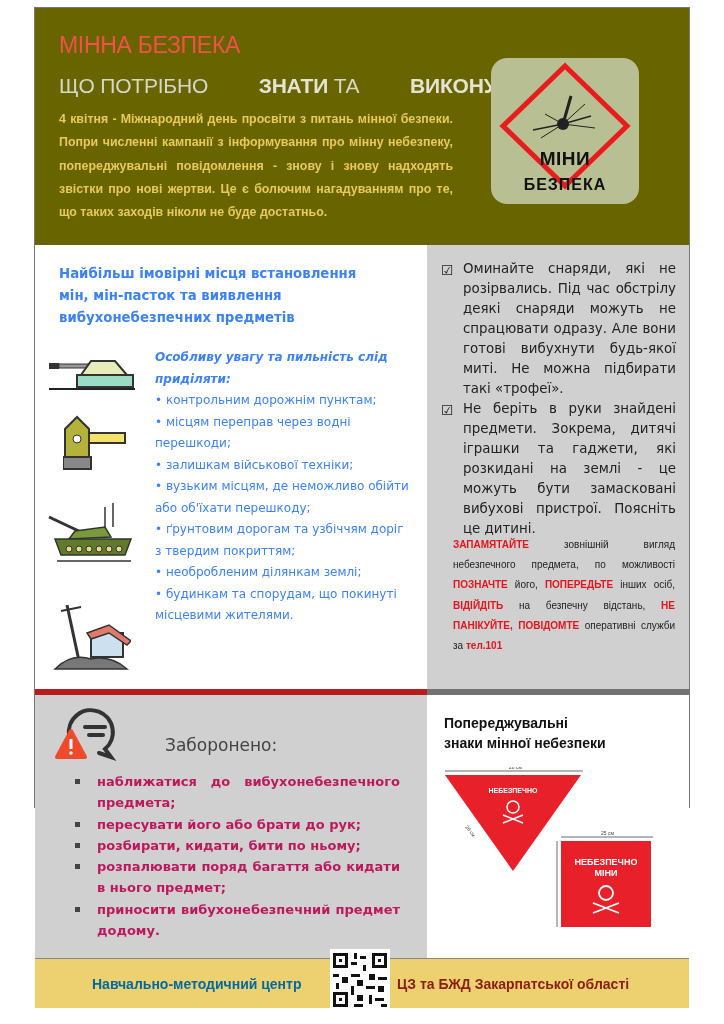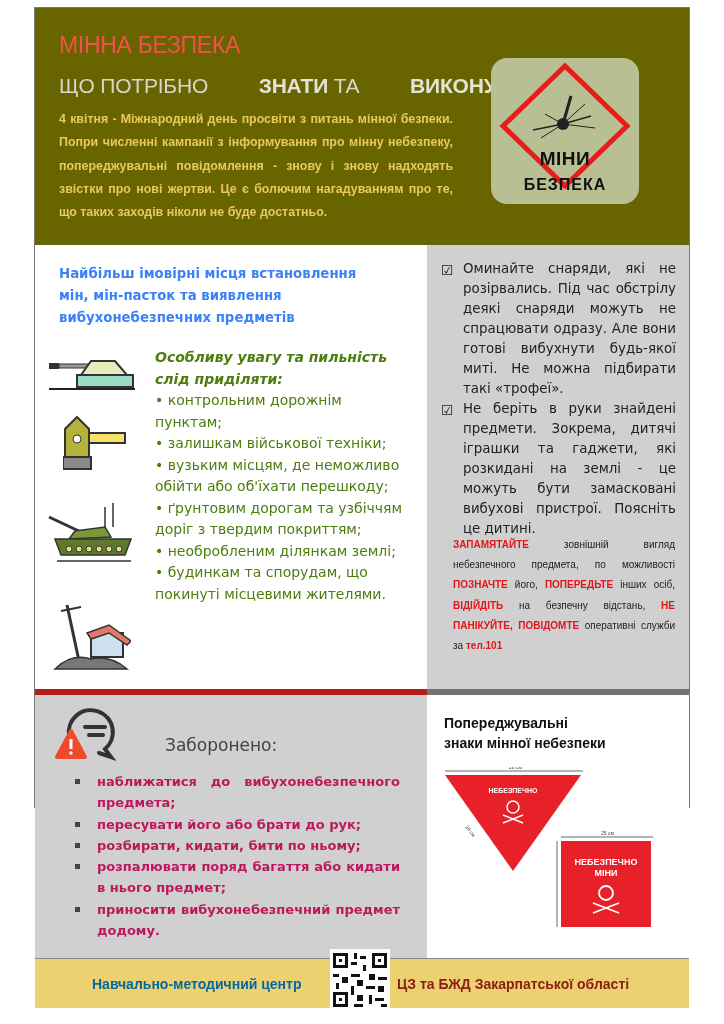--- a/index.html
+++ b/index.html
@@ -9,21 +9,21 @@
   .title1{position:absolute;left:24px;top:24px;font-size:23px;color:#f0524a;letter-spacing:-0.3px;}
   .title2{position:absolute;left:24px;top:66px;font-size:21px;color:#d8d8c8;letter-spacing:-0.2px;}
   .title2 b{font-weight:bold;color:#e4e4d4;margin-left:45px;}
   .intro{position:absolute;left:24px;top:100px;width:394px;font-size:12.4px;line-height:23.3px;color:#e8c95a;font-weight:bold;text-align:justify;}
   .logo{position:absolute;left:456px;top:50px;width:148px;height:146px;background:#b8bf92;border-radius:16px;overflow:hidden;}
   .logo-text1{position:absolute;left:0;width:100%;top:90px;text-align:center;font-weight:bold;font-size:19px;color:#111;letter-spacing:0.5px;}
   .logo-text2{position:absolute;left:0;width:100%;top:118px;text-align:center;font-weight:bold;font-size:16px;color:#111;letter-spacing:1px;}
 
   .left-mid{position:absolute;left:0;top:237px;width:392px;height:444px;background:#fff;border-right:1px solid #888;}
   .lm-head{position:absolute;left:24px;top:18px;width:320px;font-size:13.3px;line-height:22px;font-weight:bold;color:#3b82f6;font-family:"DejaVu Sans",sans-serif;}
-  .lm-list{position:absolute;left:120px;top:102px;width:255px;font-size:14px;line-height:21.5px;color:#4d7c0f;font-family:"DejaVu Sans",sans-serif;}
+  .lm-list{position:absolute;left:120px;top:102px;width:255px;font-size:12px;line-height:21.5px;color:#3b82f6;font-family:"DejaVu Sans",sans-serif;}
   .lm-list .lead{font-style:italic;font-weight:bold;}
   .ico{position:absolute;}
 
   .right-mid{position:absolute;left:392px;top:237px;width:262px;height:444px;background:#d0d0d0;}
   .chk{position:absolute;left:14px;width:235px;font-size:13.4px;line-height:20px;color:#222;font-family:"DejaVu Sans",sans-serif;}
   .chk .box{position:absolute;left:0;top:1px;font-size:14px;}
   .chk .txt{margin-left:22px;text-align:justify;display:block;}
   .remember{position:absolute;left:26px;top:290px;width:222px;font-size:10px;line-height:20.2px;color:#222;text-align:justify;}
   .remember .r{color:#e4141c;font-weight:bold;}
 
@@ -103,20 +103,21 @@
       <line x1="16" y1="8" x2="28" y2="64" stroke="#333" stroke-width="3"></line>
       <line x1="10" y1="14" x2="30" y2="10" stroke="#333" stroke-width="2"></line>
       <rect x="40" y="36" width="32" height="24" fill="#cde0ef" stroke="#333" stroke-width="2"></rect>
       <polygon points="36,36 58,28 80,44 76,48 58,36 40,42" fill="#e07a6a" stroke="#333" stroke-width="1.5"></polygon>
       <path d="M4,72 Q20,56 40,62 Q60,58 76,72 Z" fill="#777" stroke="#333" stroke-width="1.5"></path>
     </svg>
 
     <div class="lm-list">
       <div class="lead">Особливу увагу та пильність слід приділяти:</div>
       <div>• <span>контрольним дорожнім пунктам;</span></div>
+      <div>• <span>місцям переправ через водні перешкоди;</span></div>
       <div>• <span>залишкам військової техніки;</span></div>
       <div>• <span>вузьким місцям, де неможливо обійти або об'їхати перешкоду;</span></div>
       <div>• <span>ґрунтовим дорогам та узбіччям доріг з твердим покриттям;</span></div>
       <div>• <span>необробленим ділянкам землі;</span></div>
       <div>• <span>будинкам та спорудам, що покинуті місцевими жителями.</span></div>
     </div>
   </div>
 
   <div class="right-mid">
     <div class="chk" style="top:14px">

